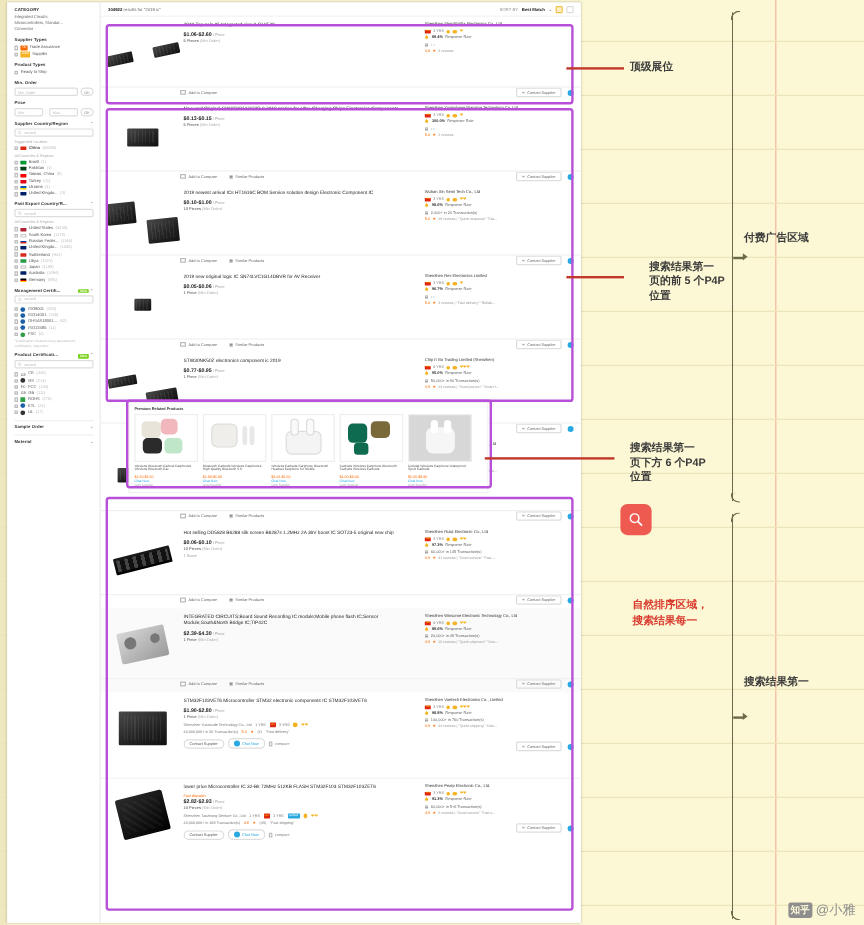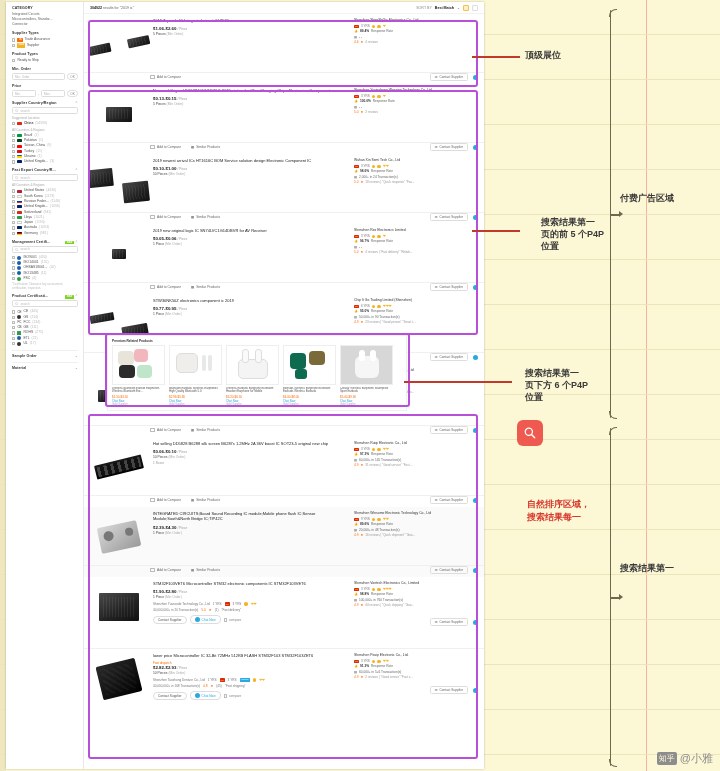--- a/index.html
+++ b/index.html
@@ -200,21 +200,21 @@
   }
   #search-badge svg { width:14px; height:14px; }
 
   #watermark {
     position:absolute; right:7px; bottom:5px; z-index:50;
     font-size:11px; color:#8d8d8d; display:flex; align-items:center; gap:3px;
     font-family:"Liberation Sans", sans-serif;
   }
   #watermark .zh-logo {
     display:inline-block; background:#8d8d8d; color:#fdf8d8;
-    font-size:8px; padding:1px 2px; border-radius:2px; font-weight:normal;
+    font-size:8px; padding:1px 2px; border-radius:2px; font-weight:bold;
   }
 </style>
 </head>
 <body>
 
 <div id="paper-bg">
   <div class="left-edge"></div>
   <div class="margin-line" style="left:646px"></div>
   <div class="rule" style="top:34px"></div>
     <div class="rule" style="top:79px"></div>

